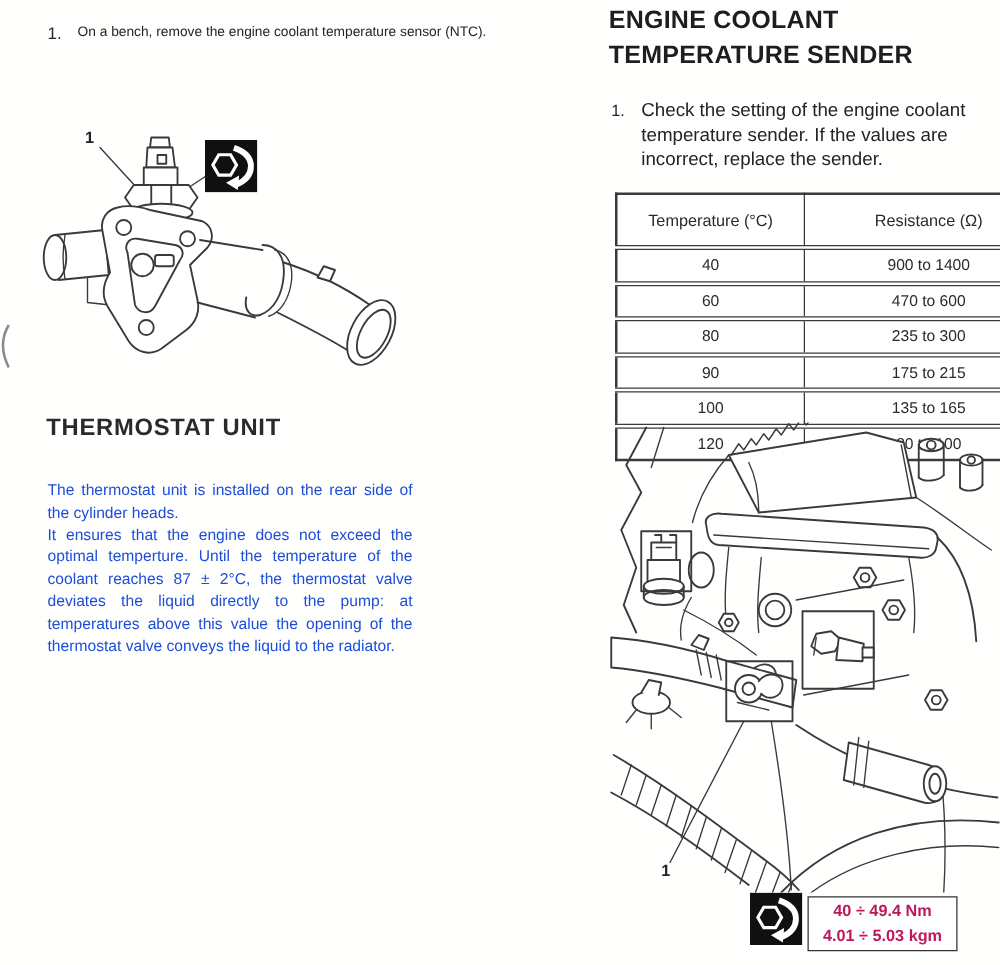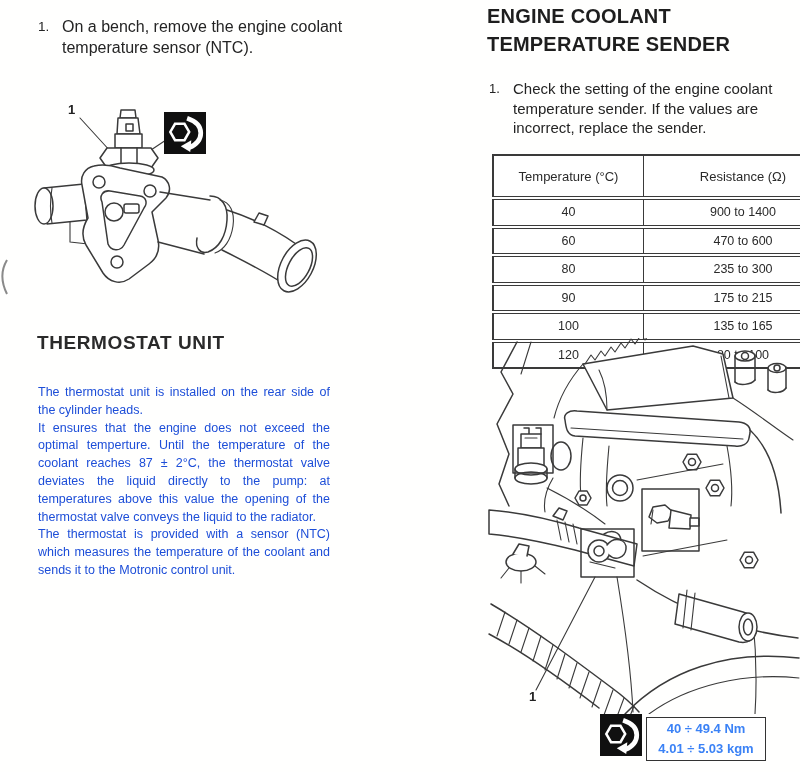--- a/index.html
+++ b/index.html
@@ -4,39 +4,39 @@
 <style>
   html,body{margin:0;padding:0;background:#ffffff;}
   .page{
     position:relative;width:800px;height:772px;background:#fffffe;overflow:hidden;
     font-family:"Liberation Sans","DejaVu Sans",sans-serif;color:#242424;
   }
   .abs{position:absolute;}
   
   .step{display:flex;}
   .step .num{flex:0 0 24px;font-size:13.5px;line-height:21px;}
-  .step .txt{font-size:16px;line-height:21px;}
+  .step .txt{font-size:11px;line-height:21px;}
   .step-r .num{flex:0 0 24px;font-size:13px;line-height:19.5px;}
   .step-r .txt{font-size:15px;line-height:19.5px;}
   .h-left{font-size:19px;font-weight:700;letter-spacing:.6px;color:#2a2a2a;}
   .h-right{font-size:20px;font-weight:700;letter-spacing:.2px;line-height:27.5px;color:#1e1e1e;width:310px;}
   .paras{width:292px;font-size:12.5px;line-height:17.8px;text-align:justify;color:#1d4ed8;}
   .paras p{margin:0;}
   
   table.spec{border-collapse:collapse;width:352px;background:#fff;border:2.2px solid #3a3a3a;table-layout:fixed;}
   table.spec th{height:38px;font-size:13px;font-weight:400;color:#2a2a2a;text-align:center;
     border-bottom:4px double #3a3a3a;border-right:1.5px solid #3a3a3a;}
   table.spec td{height:22.5px;font-size:12.5px;color:#2a2a2a;text-align:center;
     border-bottom:4px double #3a3a3a;border-right:1.5px solid #3a3a3a;}
   table.spec th:last-child,table.spec td:last-child{border-right:none;}
   table.spec tr:last-child td{border-bottom:none;}
   
   .torque-box{border:1.6px solid #333;background:#fff;text-align:center;}
   .torque-box.big{width:118px;height:46px;font-size:15px;font-weight:700;line-height:22px;padding-top:1px;color:#222;}
-  .torque-box.small{width:118px;height:41px;font-size:13px;font-weight:700;line-height:19.5px;padding-top:1px;color:#3b82f6;}
+  .torque-box.small{width:118px;height:41px;font-size:13px;font-weight:700;line-height:19.5px;padding-top:1px;color:#be185d;}
   .callout{font-size:13px;font-weight:700;color:#222;}
   
   .ln path,.ln circle,.ln ellipse,.ln polygon,.ln rect{stroke:#3a3a3a;stroke-width:1.5;fill:none;stroke-linecap:round;stroke-linejoin:round;}
   .ln .fw{fill:#ffffff;}
   .ln .thin{stroke-width:1.1;}
   .hl{fill:none;}
 </style>
 </head>
 <body>
 
@@ -98,21 +98,20 @@
   <svg class="abs" style="left:164px;top:112px;" width="42" height="42">
       <use href="#torque-sym"></use>
     </svg>
 
 
   <div class="abs h-left" style="left:37px;top:332px;">THERMOSTAT UNIT</div>
 
   <div class="abs paras" style="left:38px;top:384px;">
       <p>The thermostat unit is installed on the rear side of the cylinder heads.</p>
       <p>It ensures that the engine does not exceed the optimal temperture. Until the temperature of the coolant reaches 87 ± 2°C, the thermostat valve deviates the liquid directly to the pump: at temperatures above this value the opening of the thermostat valve conveys the liquid to the radiator.</p>
-      <p>The thermostat is provided with a sensor (NTC) which measures the temperature of the coolant and sends it to the Motronic control unit.</p>
     </div>
 
   <svg class="abs" style="left:0;top:256px;" width="12" height="44">
     <path d="M7,4 C1,14 1,26 7,38" stroke="#8a8a8a" stroke-width="2" fill="none"></path>
   </svg>
 
   <div class="abs h-right" style="left:487px;top:3px;">ENGINE COOLANT TEMPERATURE SENDER</div>
 
   <div class="abs step step-r" style="left:489px;top:79px;width:306px;">
     <div class="num">1.</div>

